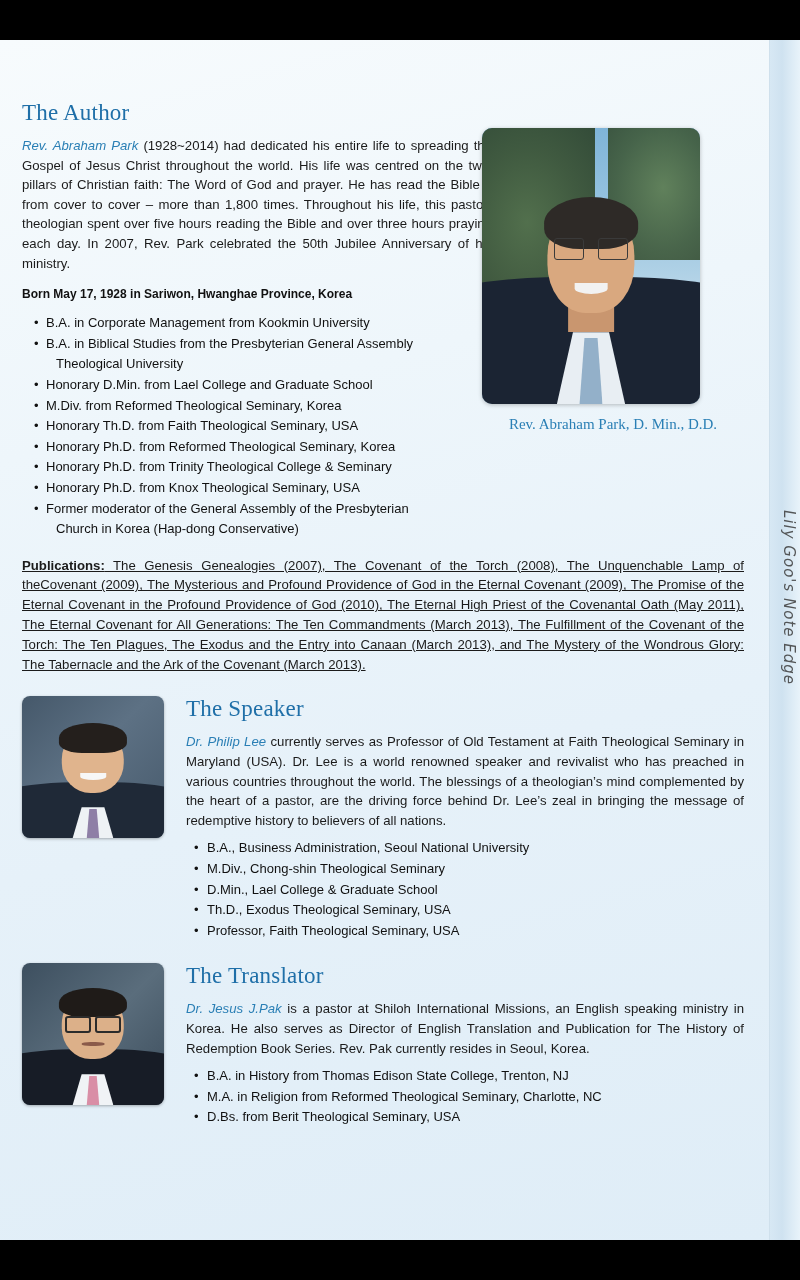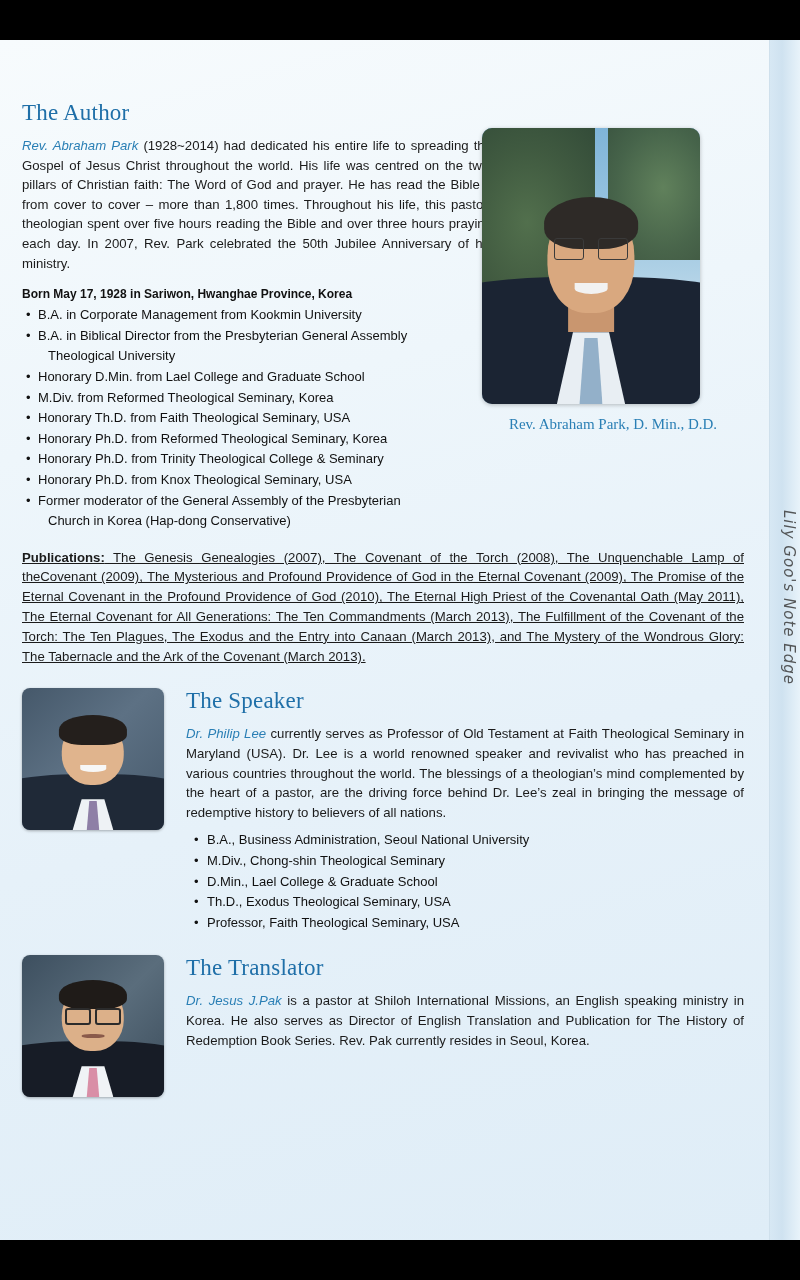--- a/index.html
+++ b/index.html
@@ -111,21 +111,21 @@
     color: #2a7fb5;
   }
   .birth-line {
     font-size: 12px;
     color: #111;
     margin: 14px 0 4px 0;
     font-weight: 600;
   }
   ul.bullets {
     list-style: none;
-    margin: 4px;
+    margin: 12px;
     padding: 0;
   }
   ul.bullets li {
     font-size: 13px;
     line-height: 20.6px;
     color: #111;
     padding-left: 12px;
     position: relative;
   }
   ul.bullets li:before {
@@ -258,21 +258,21 @@
 
       <h2 class="section-title">The Author</h2>
 
       <div class="author-text">
         <p class="body-text"><span class="lead-name">Rev. Abraham Park</span><span> (1928~2014) had dedicated his entire life to spreading the Gospel of Jesus Christ throughout the world. His life was centred on the twin pillars of Christian faith: The Word of God and prayer. He has read the Bible – from cover to cover – more than 1,800 times. Throughout his life, this pastor-theologian spent over five hours reading the Bible and over three hours praying each day. In 2007, Rev. Park celebrated the 50th Jubilee Anniversary of his ministry.</span></p>
 
         <div class="birth-line">Born May 17, 1928 in Sariwon, Hwanghae Province, Korea</div>
 
         <ul class="bullets">
           <li>B.A. in Corporate Management from Kookmin University</li>
-          <li>B.A. in Biblical Director from the Presbyterian General Assembly</li>
+          <li>B.A. in Biblical Studies from the Presbyterian General Assembly</li>
           <li class="cont">Theological University</li>
           <li>Honorary D.Min. from Lael College and Graduate School</li>
           <li>M.Div. from Reformed Theological Seminary, Korea</li>
           <li>Honorary Th.D. from Faith Theological Seminary, USA</li>
           <li>Honorary Ph.D. from Reformed Theological Seminary, Korea</li>
           <li>Honorary Ph.D. from Trinity Theological College &amp; Seminary</li>
           <li>Honorary Ph.D. from Knox Theological Seminary, USA</li>
           <li>Former moderator of the General Assembly of the Presbyterian</li>
           <li class="cont">Church in Korea (Hap-dong Conservative)</li>
         </ul>
@@ -335,17 +335,22 @@
           <div class="head"></div>
           <div class="hair"></div>
           <div class="glassL"></div>
           <div class="glassR"></div>
           <div class="mouth"></div>
         </div>
       </div>
       <div class="person-content">
         <h2 class="section-title">The Translator</h2>
         <p class="body-text"><span class="lead-name">Dr. Jesus J.Pak</span><span> is a pastor at Shiloh International Missions, an English speaking ministry in Korea. He also serves as Director of English Translation and Publication for The History of Redemption Book Series. Rev. Pak currently resides in Seoul, Korea.</span></p>
+        <ul class="sub-bullets">
+          <li>B.A. in History from Thomas Edison State College, Trenton, NJ</li>
+          <li>M.A. in Religion from Reformed Theological Seminary, Charlotte, NC</li>
+          <li>D.Bs. from Berit Theological Seminary, USA</li>
+        </ul>
       </div>
     </div>
 
   </div>
 </div>
 
 </body></html>

